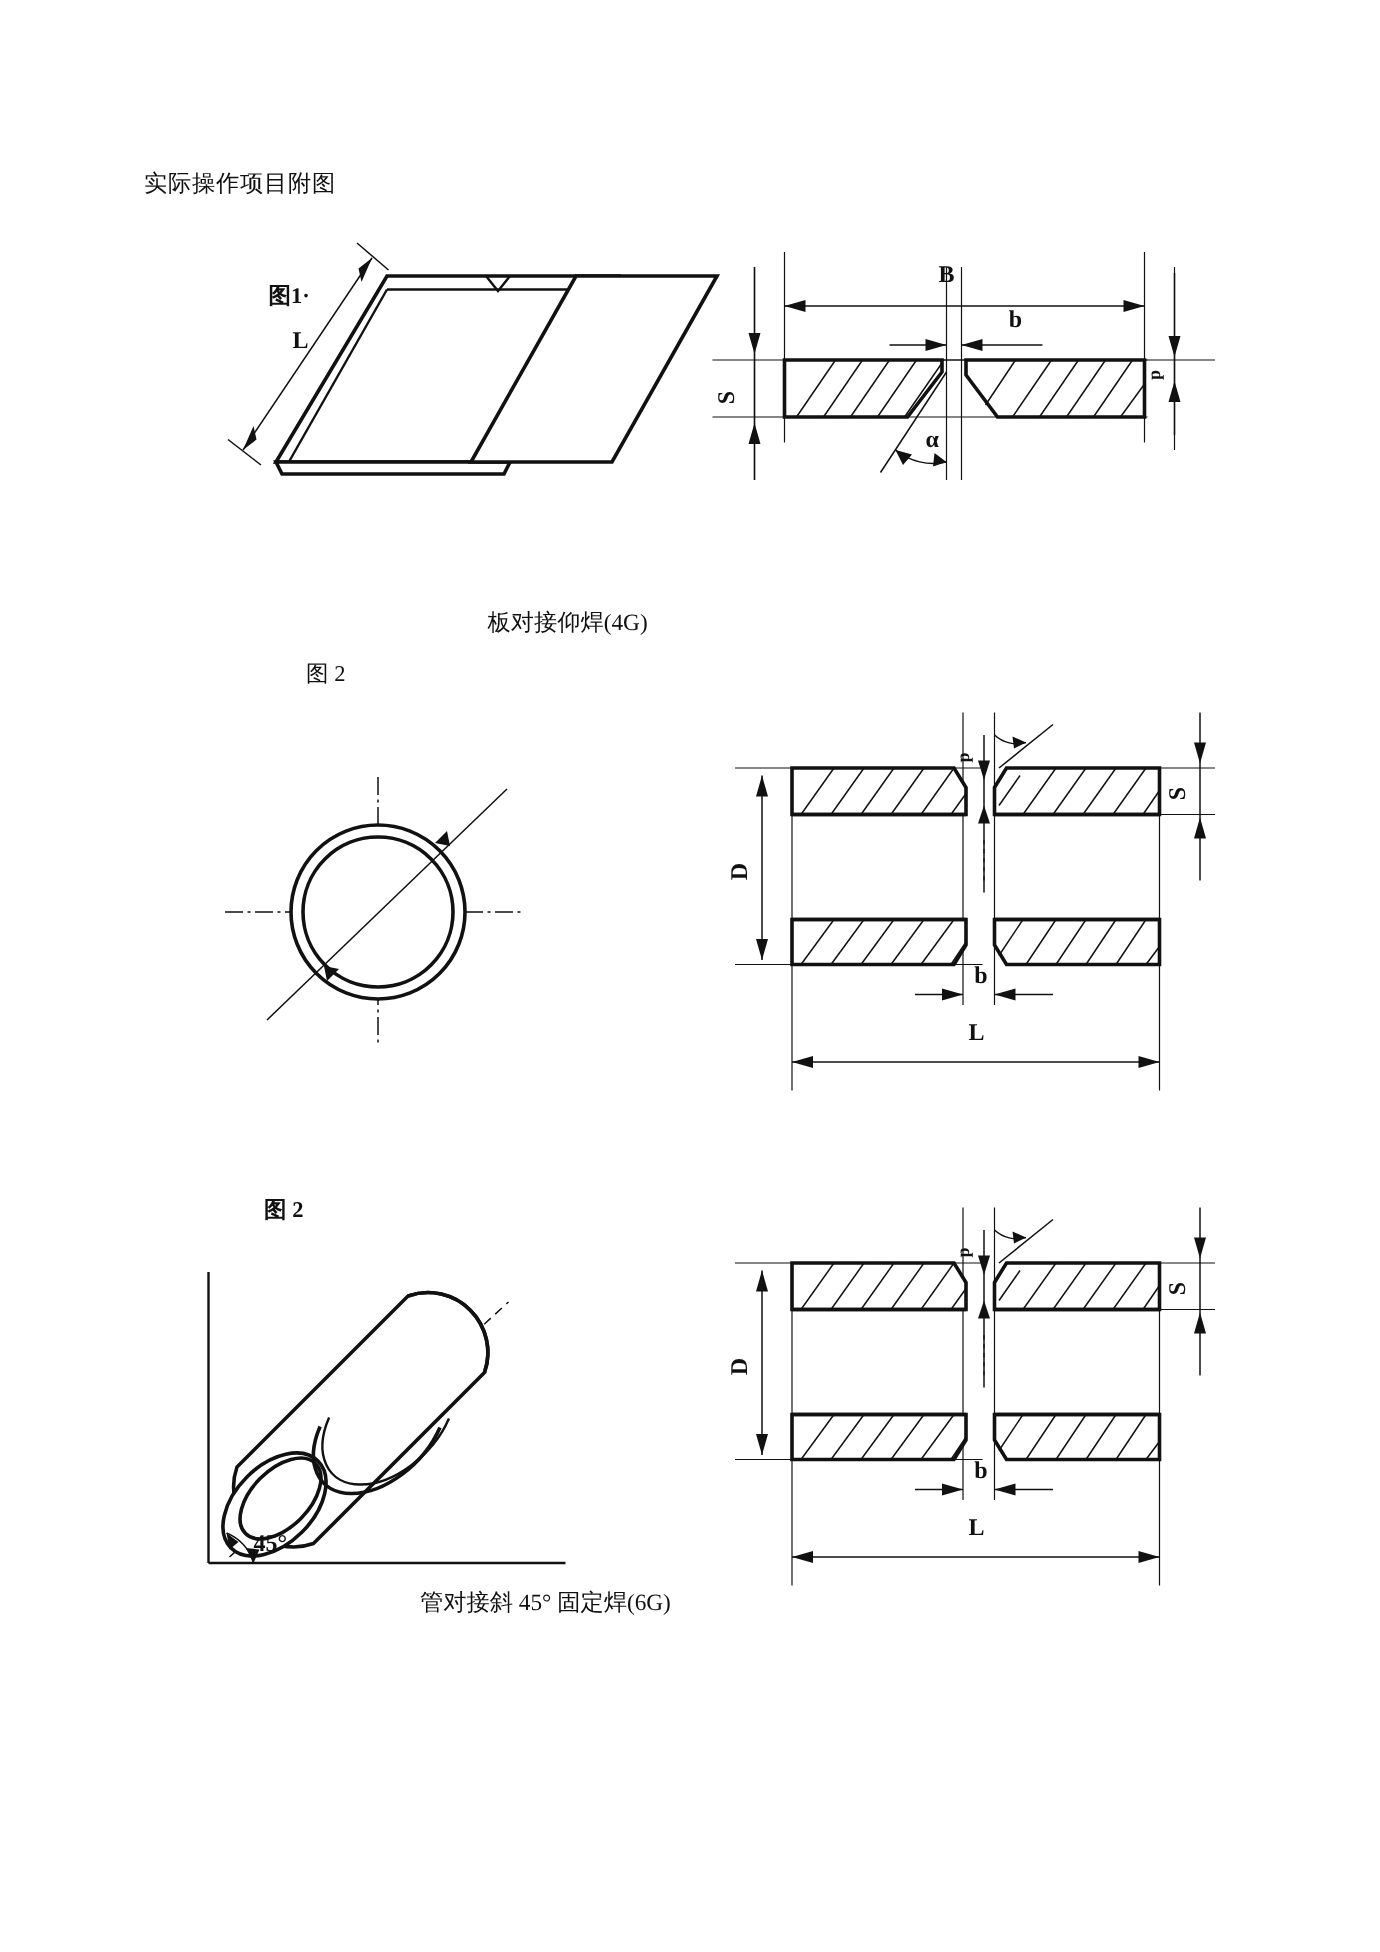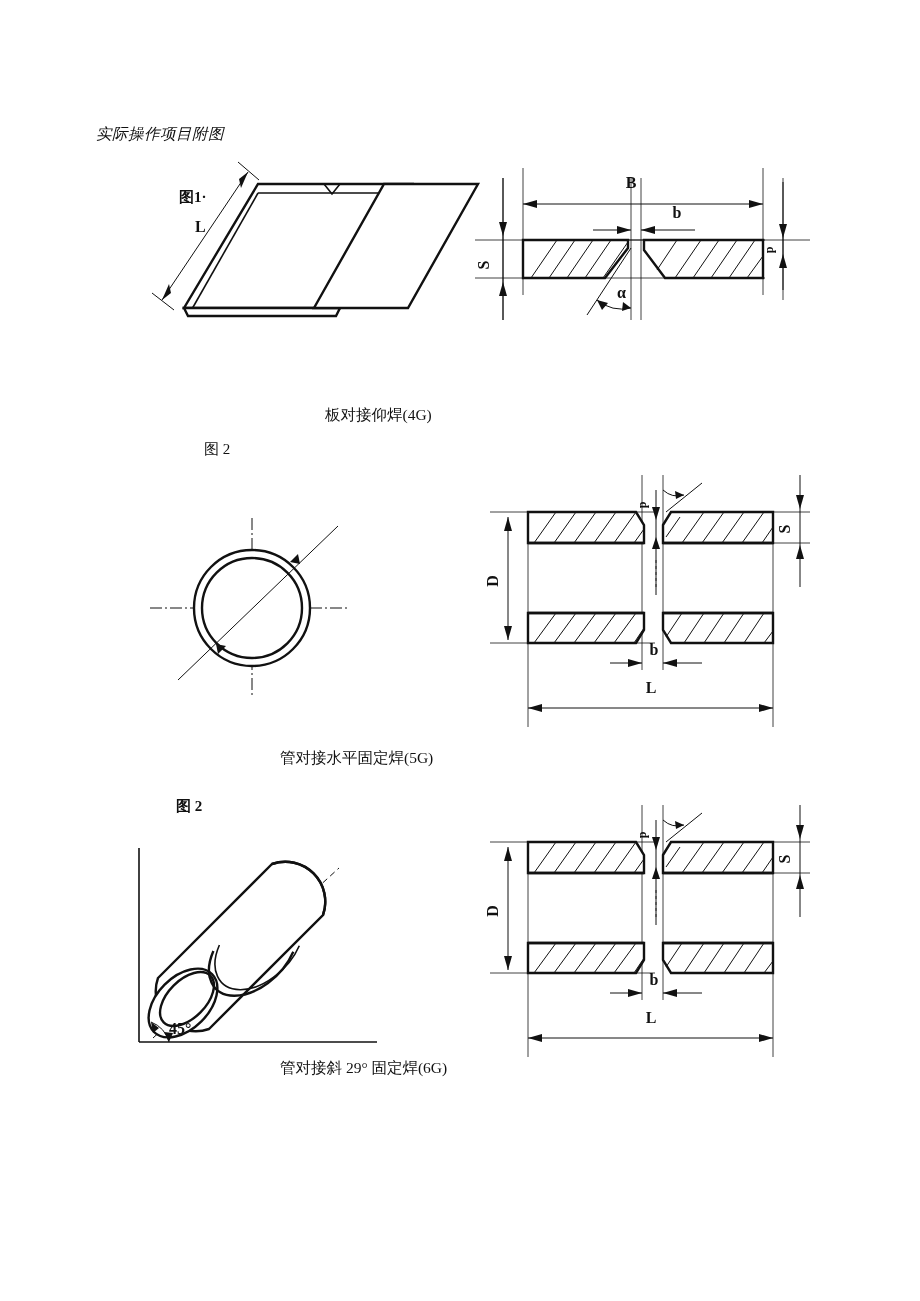--- a/index.html
+++ b/index.html
@@ -18,25 +18,24 @@
   .page {
     position: absolute;
     left: 0; top: 0;
     width: 920px;
     height: 1301px;
     background: #ffffff;
   }
   .doc-title {
     position: absolute;
     left: 96px;
-    top: 124px;
+    top: 112px;
     font-size: 15.5px;
     letter-spacing: 0.5px;
     white-space: nowrap;
-    font-style: italic;
   }
   .fig-label {
     position: absolute;
     font-weight: bold;
     font-size: 15px;
     white-space: nowrap;
     padding-left: 36px;
   }
   .fig-label.plain {
     font-weight: normal;
@@ -317,21 +316,20 @@
 
       <g>
         <line class="ln thin" x1="58" y1="243" x2="303" y2="243"></line>
         <polygon points="58,243 72,239 72,247" fill="#111"></polygon>
         <polygon points="303,243 289,239 289,247" fill="#111"></polygon>
       </g>
       <text class="dimtxt" x="181" y="228" text-anchor="middle">L</text>
     </svg>
   </div>
 
-  <div class="caption" style="left:280px; top:748px; width:330px;">管对接水平固定焊(5G)</div>
 
   <div class="fig-label" style="left:140px; top:797px;">图 2</div>
 
   <div class="figwrap" style="left:125px; top:830px;">
     <svg width="300" height="235" viewBox="0 0 300 235">
 
       <g>
         <line class="ln med" x1="14" y1="18" x2="14" y2="212"></line>
         <line class="ln med" x1="14" y1="212" x2="252" y2="212"></line>
       </g>
@@ -470,15 +468,15 @@
 
       <g>
         <line class="ln thin" x1="58" y1="243" x2="303" y2="243"></line>
         <polygon points="58,243 72,239 72,247" fill="#111"></polygon>
         <polygon points="303,243 289,239 289,247" fill="#111"></polygon>
       </g>
       <text class="dimtxt" x="181" y="228" text-anchor="middle">L</text>
     </svg>
   </div>
 
-  <div class="caption" style="left:280px; top:1058px; width:330px;">管对接斜 29° 固定焊(6G)</div>
+  <div class="caption" style="left:280px; top:1058px; width:330px;">管对接斜 45° 固定焊(6G)</div>
 
 </div>
 
 </body></html>

